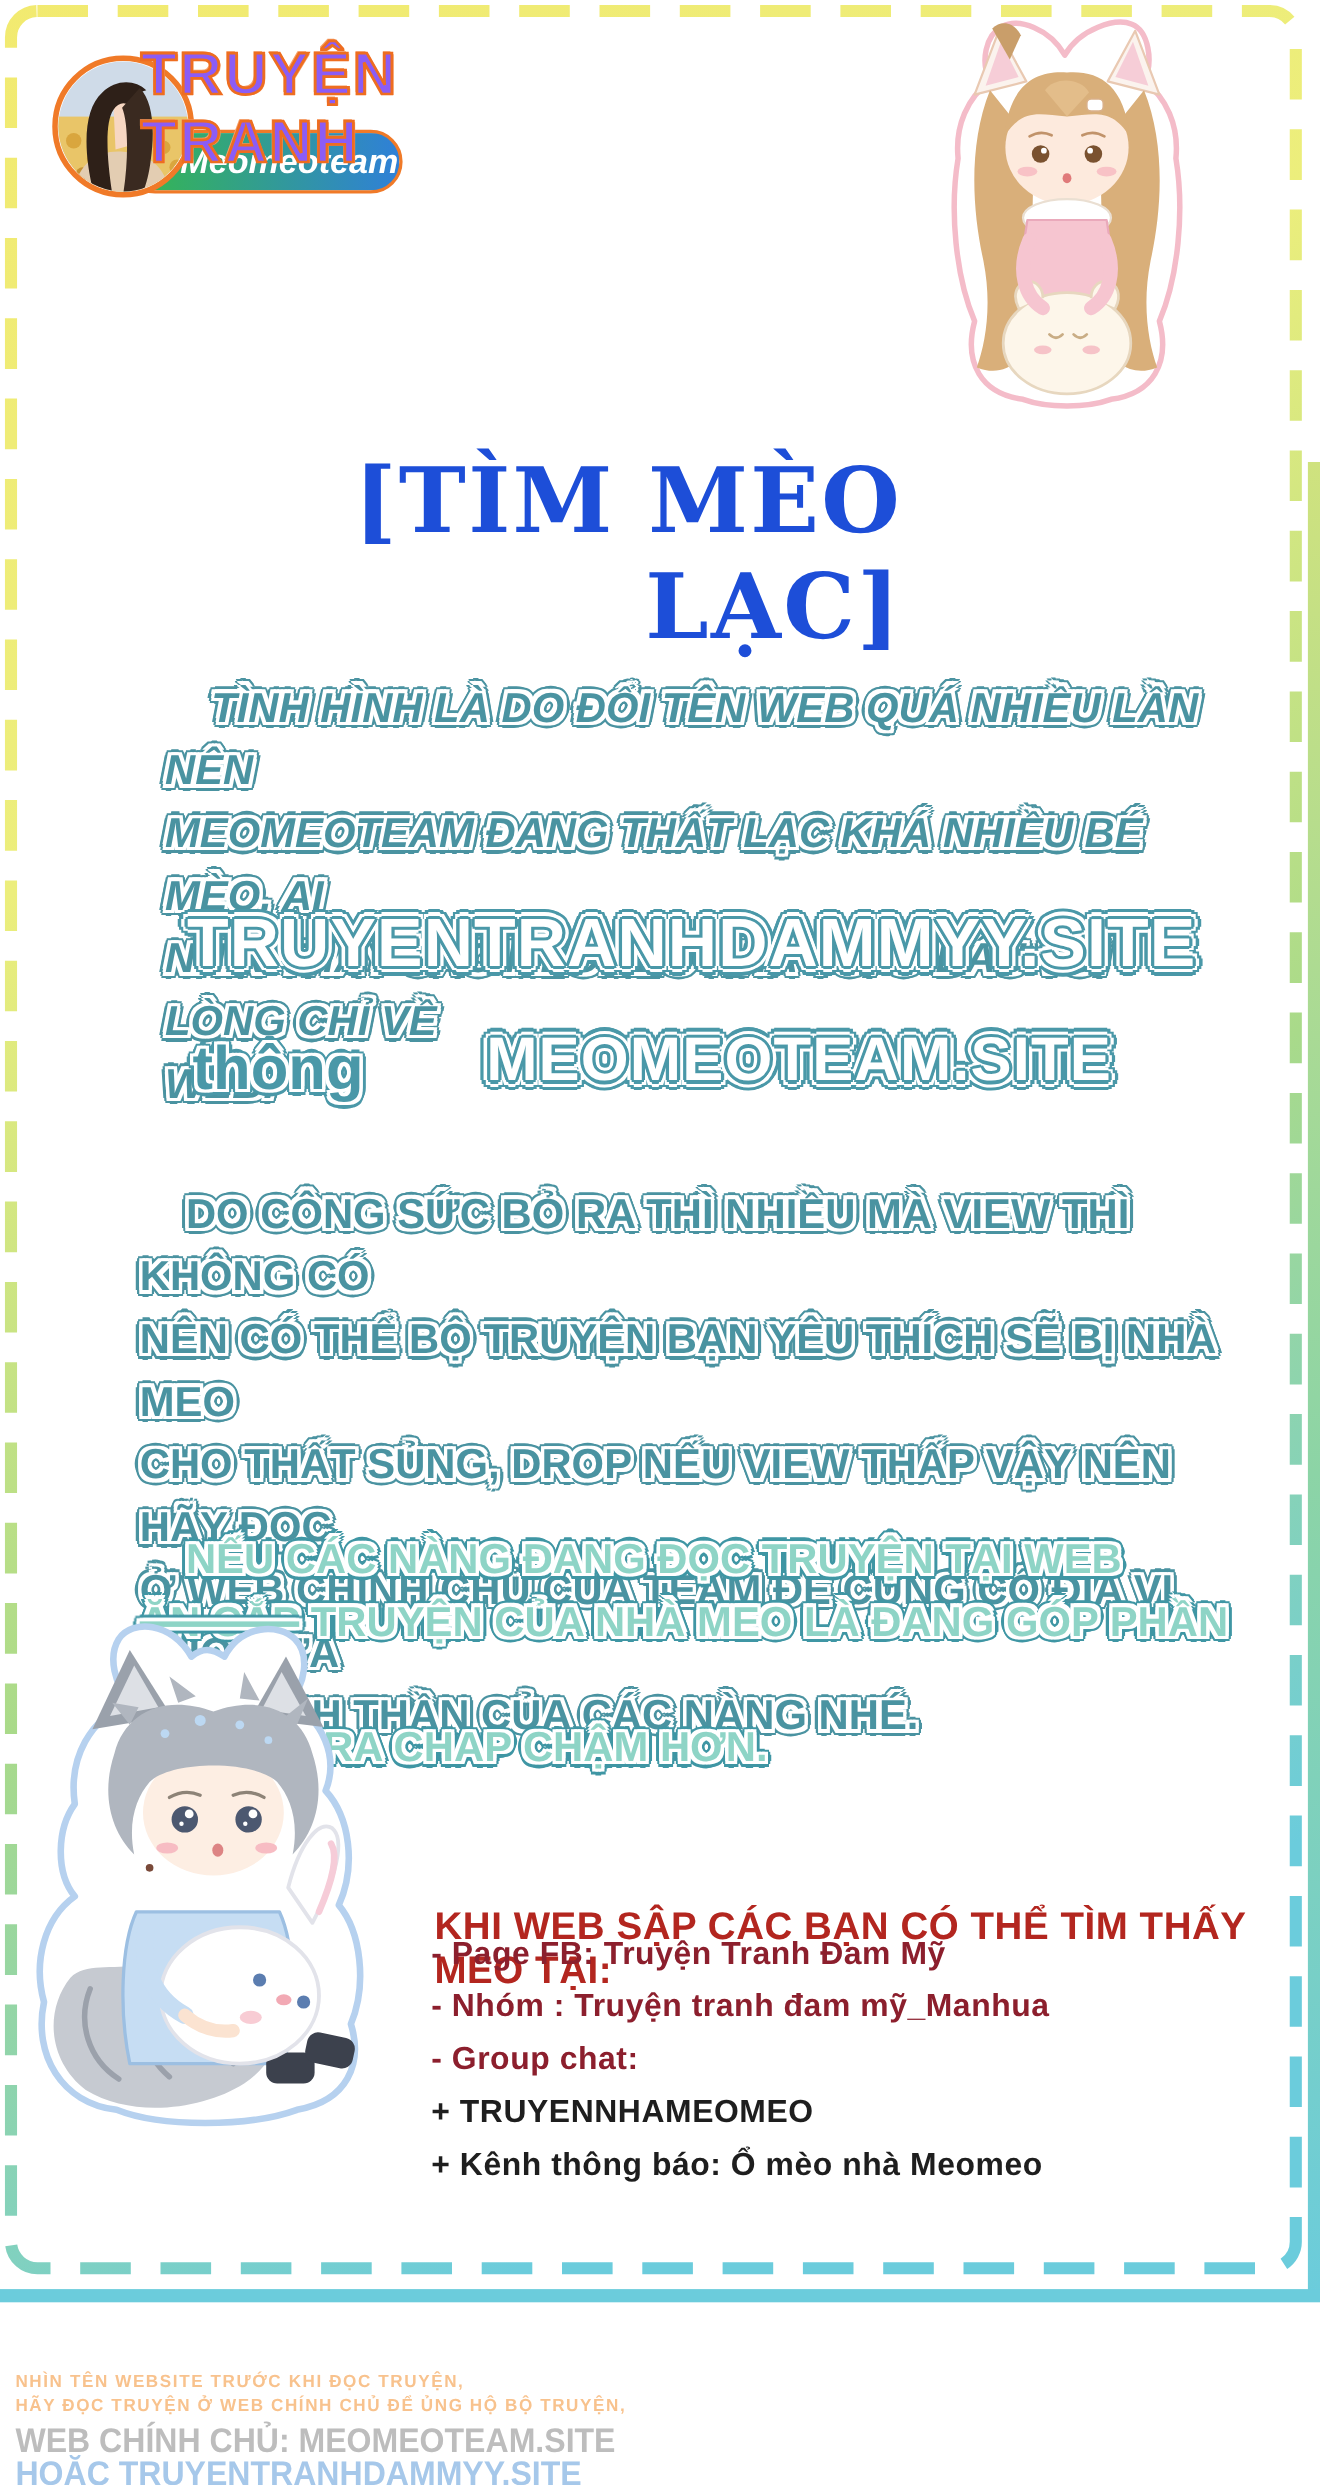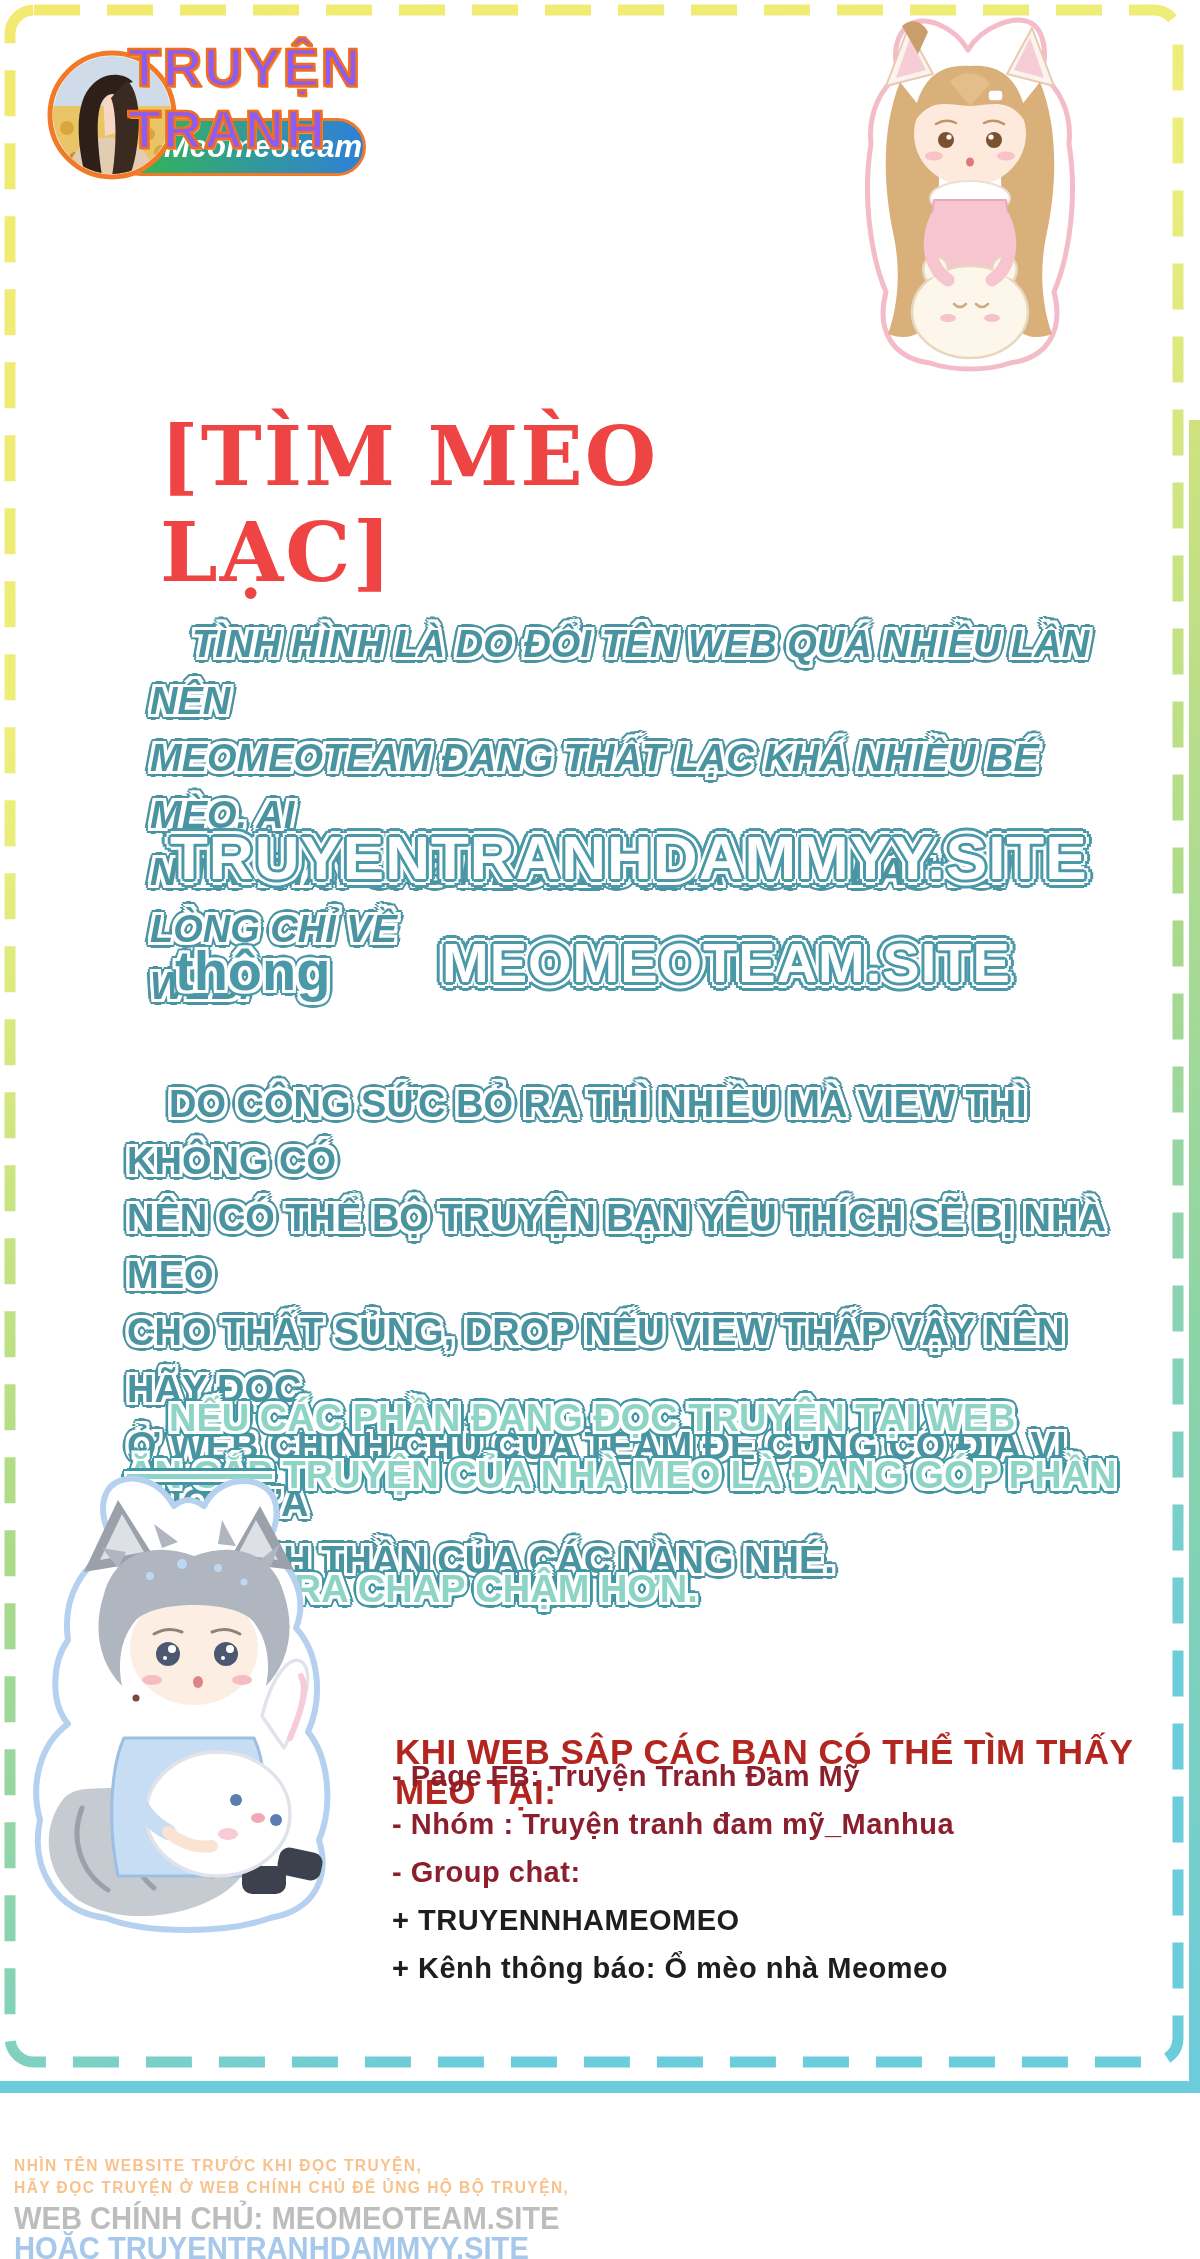--- a/index.html
+++ b/index.html
@@ -33,22 +33,22 @@
       -8px -3px 0 var(--ring), 8px -3px 0 var(--ring), -8px 3px 0 var(--ring), 8px 3px 0 var(--ring),
       -3px -8px 0 var(--ring), 3px -8px 0 var(--ring), -3px 8px 0 var(--ring), 3px 8px 0 var(--ring);
   }
 
   .para{font-size:38px;line-height:57px;letter-spacing:0;}
   .para .ind{text-indent:42px;}
   .struck{text-decoration:line-through;text-decoration-thickness:5px;}
 
   #notice-title{
     font-size:82px;font-weight:bold;letter-spacing:2px;
-    color:#ef4444;font-family:"DejaVu Serif", serif;
-    text-align:left;
+    color:#1d4ed8;font-family:"DejaVu Serif", serif;
+    text-align:right;
   }
 
   
   .logo-outline{
     color:#8b5cf6;font-weight:bold;letter-spacing:2px;
     -webkit-text-stroke:2.5px #ee6d20;
     text-shadow:-1.5px -1.5px 0 #f4a06a, 1.5px 1.5px 0 #f4a06a;
   }
   #team-pill{
     background:linear-gradient(90deg,#35b94a,#2f80d8);
@@ -171,21 +171,21 @@
 
   <div class="abs para ol2" style="left:127px;top:1076px;width:990px;--fill:#4a93a1;--ring:#4a93a1;">
     <div class="ind">DO CÔNG SỨC BỎ RA THÌ NHIỀU MÀ VIEW THÌ KHÔNG CÓ</div>
     <div>NÊN CÓ THỂ BỘ TRUYỆN BẠN YÊU THÍCH SẼ BỊ NHÀ MEO</div>
     <div>CHO THẤT SỦNG, DROP NẾU VIEW THẤP VẬY NÊN HÃY ĐỌC</div>
     <div>Ở WEB CHÍNH CHỦ CỦA TEAM ĐỂ CỦNG CỐ ĐỊA VỊ CHO ĐỨA</div>
     <div>CON TINH THẦN CỦA CÁC NÀNG NHÉ.</div>
   </div>
 
   <div class="abs para ol2" style="left:127px;top:1390px;width:990px;--fill:#8ed4c6;--ring:#3f96a4;">
-    <div class="ind">NẾU CÁC PHẦN ĐANG ĐỌC TRUYỆN TẠI WEB</div>
+    <div class="ind">NẾU CÁC NÀNG ĐANG ĐỌC TRUYỆN TẠI WEB</div>
     <div><span class="struck">ĂN CẮP</span><span> TRUYỆN CỦA NHÀ MEO LÀ ĐANG GÓP PHẦN ĐỂ BỘ</span></div>
     <div>TRUYỆN RA CHAP CHẬM HƠN.</div>
   </div>
 
   <svg class="abs" style="left:22px;top:1448px;" width="320" height="500" viewBox="0 0 320 500">
     <g stroke-linejoin="round" stroke-linecap="round">
       <path d="M152,58 C134,26 98,24 86,42 C76,58 82,84 97,99 C60,114 40,150 46,192 C30,214 28,254 46,276 C18,296 8,336 18,372 C8,420 34,464 84,470 C124,486 204,486 248,470 C294,462 308,428 297,392 C312,356 306,308 286,284 C302,248 296,204 274,180 C286,150 272,114 240,100 C256,84 260,56 246,42 C232,28 198,28 182,58 C170,50 162,50 152,58 Z" fill="#fff" stroke="#b6d1ef" stroke-width="6"></path>
       <path d="M42,350 C18,380 22,426 56,452 C98,478 162,470 200,446 C228,428 238,398 224,372 C206,342 150,330 108,338 C78,343 56,336 42,350 Z" fill="#c6cad1"></path>
       <path d="M60,360 C48,390 58,424 86,442 M110,350 C100,386 108,420 132,440 M160,348 C156,382 168,412 190,428" stroke="#9ba1ab" stroke-width="5" fill="none"></path>
       <path d="M102,290 C88,320 86,380 96,428 L236,428 C248,380 246,320 232,290 Z" fill="#c6ddf3" stroke="#9cbfe2" stroke-width="3"></path>

